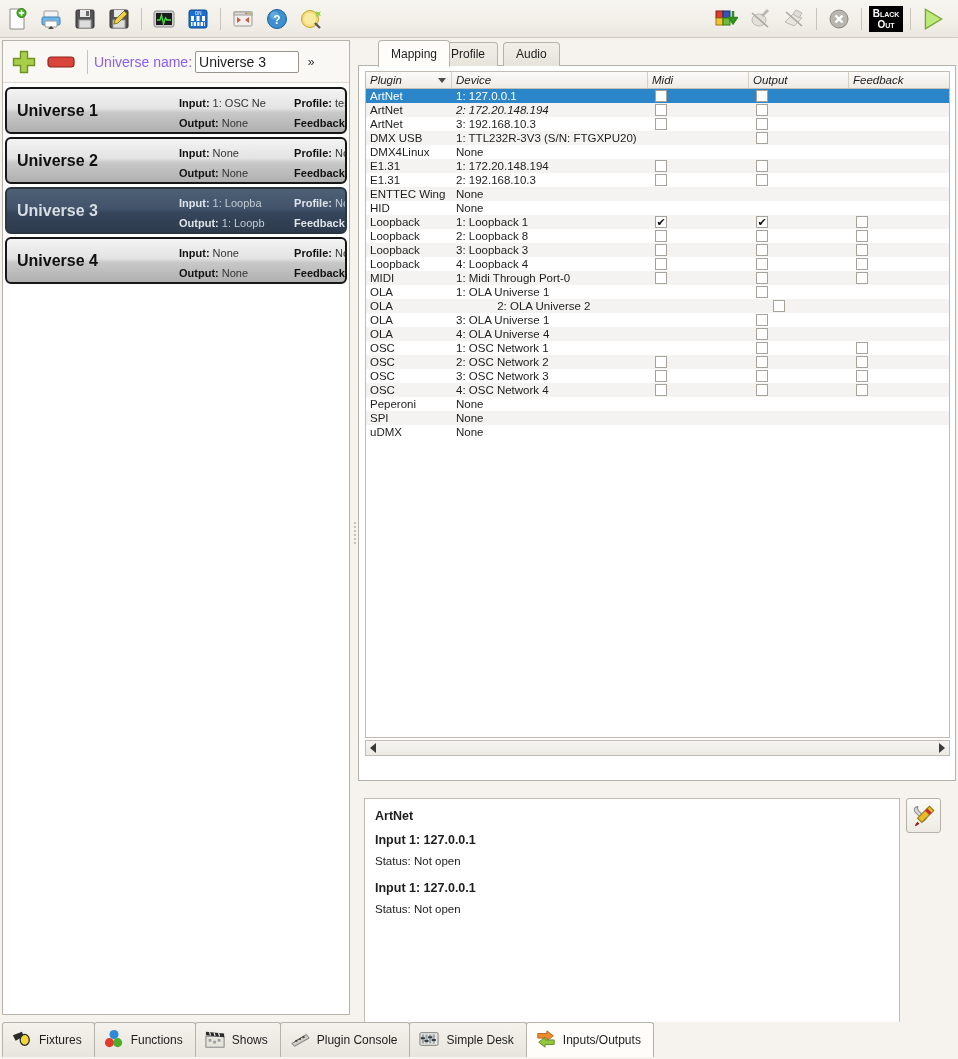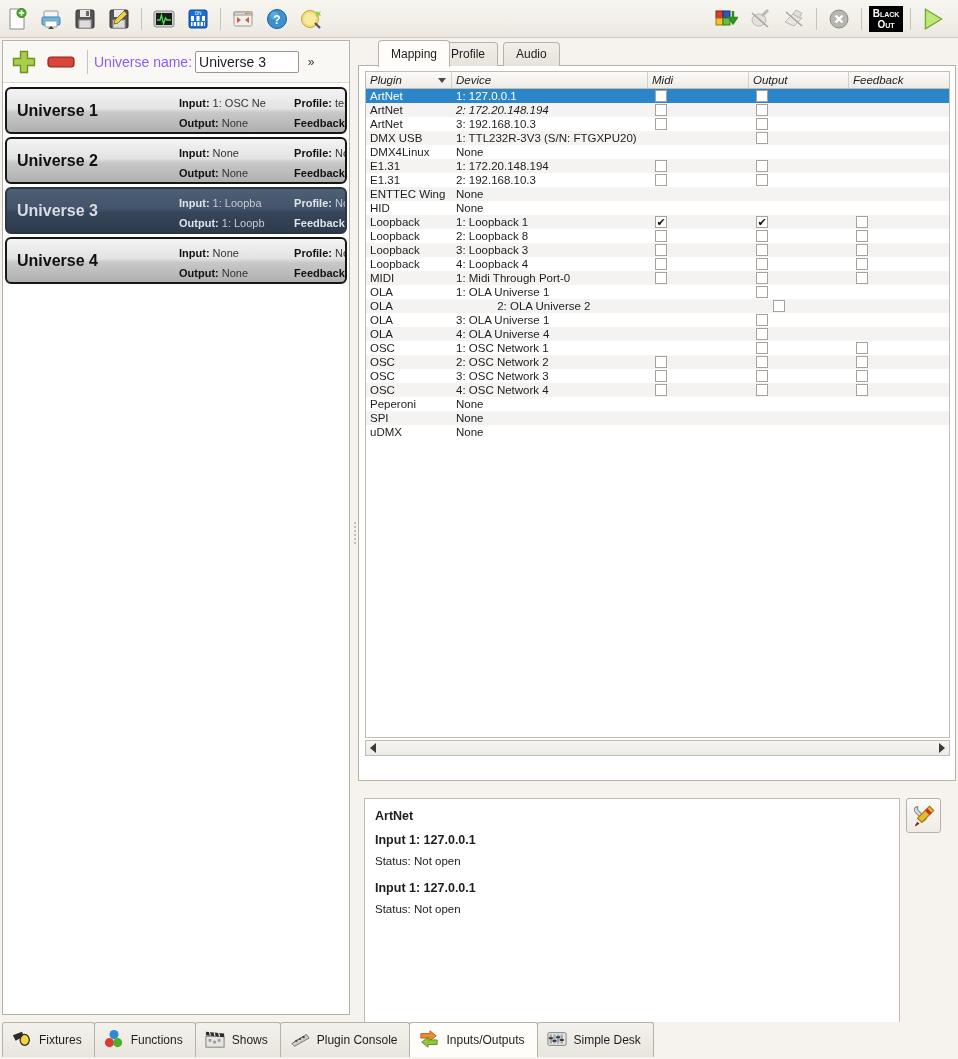--- a/index.html
+++ b/index.html
@@ -806,39 +806,39 @@
         <path d="M3 16l16-10 3 4-16 9z" fill="#cfcdc8" stroke="#6f6f6f"></path>
         <path d="M6 14l10-6" stroke="#555" stroke-width="1"></path>
         <circle cx="8" cy="13" r="1.2" fill="#444"></circle>
           <circle cx="12" cy="11" r="1.2" fill="#444"></circle>
           <circle cx="16" cy="9" r="1.2" fill="#444"></circle>
       </svg>
     </span>
     <span>Plugin Console</span>
   </div>
 
-  <div class="btab active">
-    <span class="glyph">
-      <svg width="22" height="20" viewBox="0 0 24 22">
-        <path d="M3 5h10v-3l7 5.5-7 5.5V10H3z" fill="#f08a2e" stroke="#b4601a"></path>
-        <path d="M21 17H11v3l-7-5.5 7-5.5v3h10z" fill="#8fc73e" stroke="#5e8a22"></path>
-      </svg>
-    </span>
-    <span>Inputs/Outputs</span>
-  </div>
-
   <div class="btab">
     <span class="glyph">
       <svg width="22" height="20" viewBox="0 0 24 22">
         <rect x="2" y="4" width="20" height="14" rx="1.5" fill="#e8e6e1" stroke="#7a7a7a"></rect>
         <rect x="4" y="6" width="2.5" height="10" fill="#9aa6b0"></rect>
         <rect x="8" y="6" width="2.5" height="10" fill="#9aa6b0"></rect>
         <rect x="12" y="6" width="2.5" height="10" fill="#9aa6b0"></rect>
         <rect x="16" y="6" width="2.5" height="10" fill="#9aa6b0"></rect>
         <rect x="3" y="9" width="4.5" height="2.2" fill="#3b3b3b"></rect>
         <rect x="7" y="12" width="4.5" height="2.2" fill="#3b3b3b"></rect>
         <rect x="11" y="8" width="4.5" height="2.2" fill="#3b3b3b"></rect>
         <rect x="15" y="11" width="4.5" height="2.2" fill="#3b3b3b"></rect>
       </svg>
     </span>
     <span>Simple Desk</span>
   </div>
+
+  <div class="btab active">
+    <span class="glyph">
+      <svg width="22" height="20" viewBox="0 0 24 22">
+        <path d="M3 5h10v-3l7 5.5-7 5.5V10H3z" fill="#f08a2e" stroke="#b4601a"></path>
+        <path d="M21 17H11v3l-7-5.5 7-5.5v3h10z" fill="#8fc73e" stroke="#5e8a22"></path>
+      </svg>
+    </span>
+    <span>Inputs/Outputs</span>
+  </div>
 </div>
 
 </body></html>

